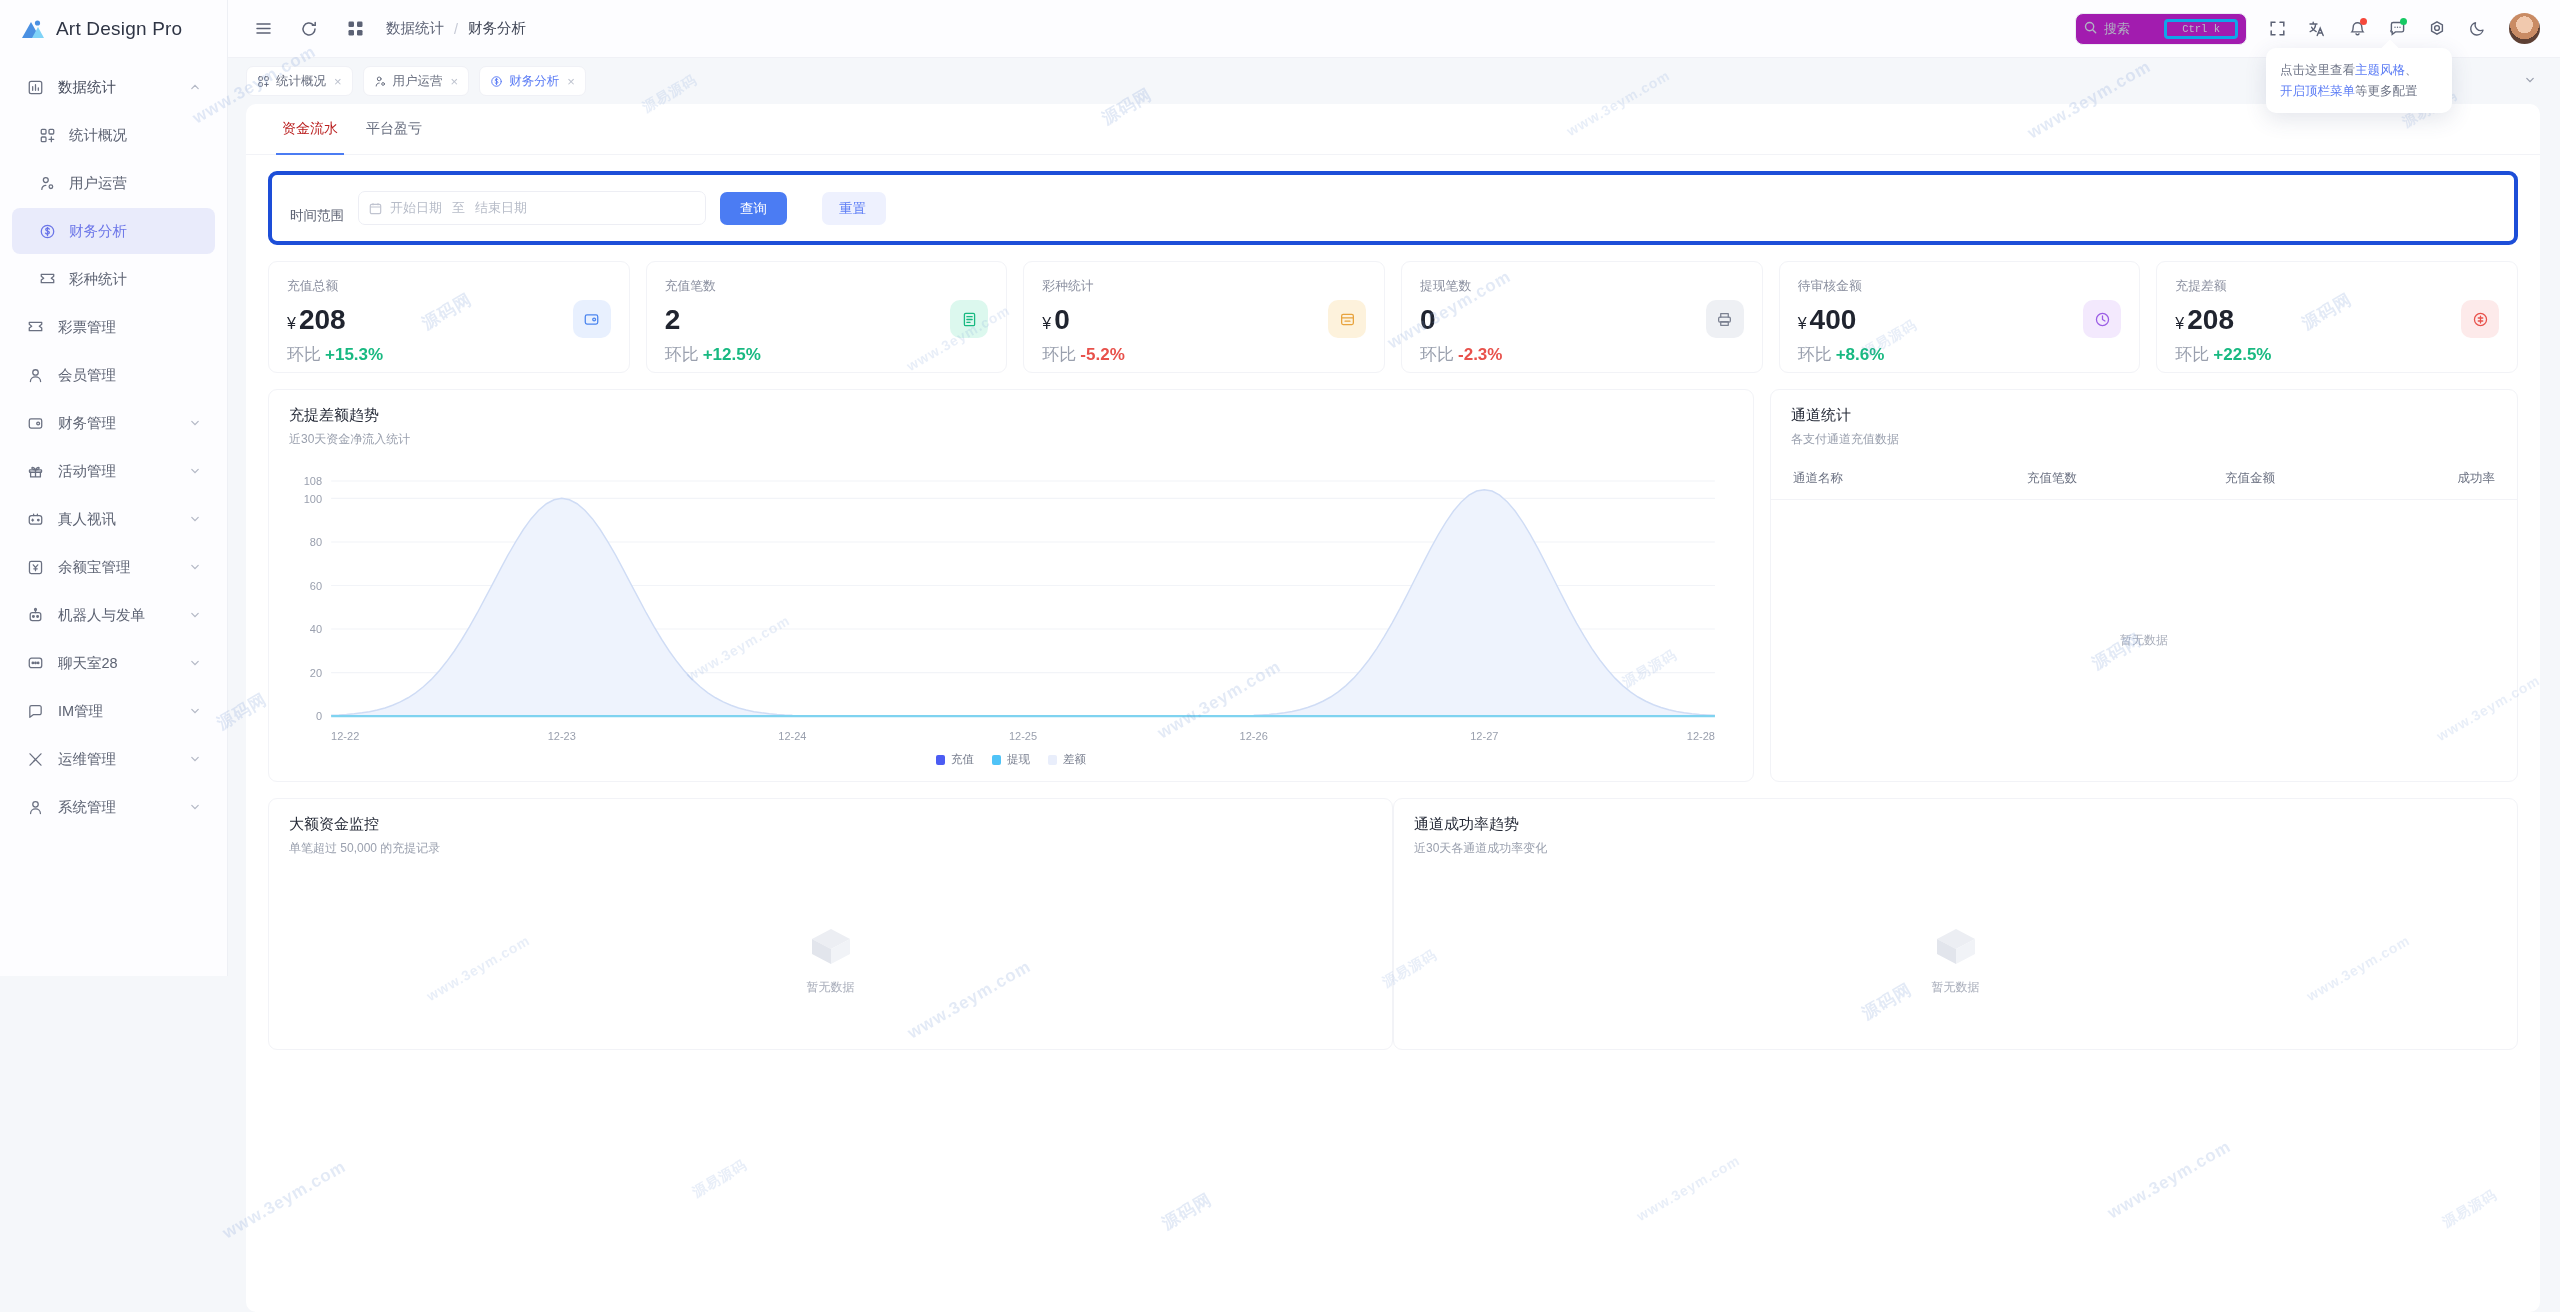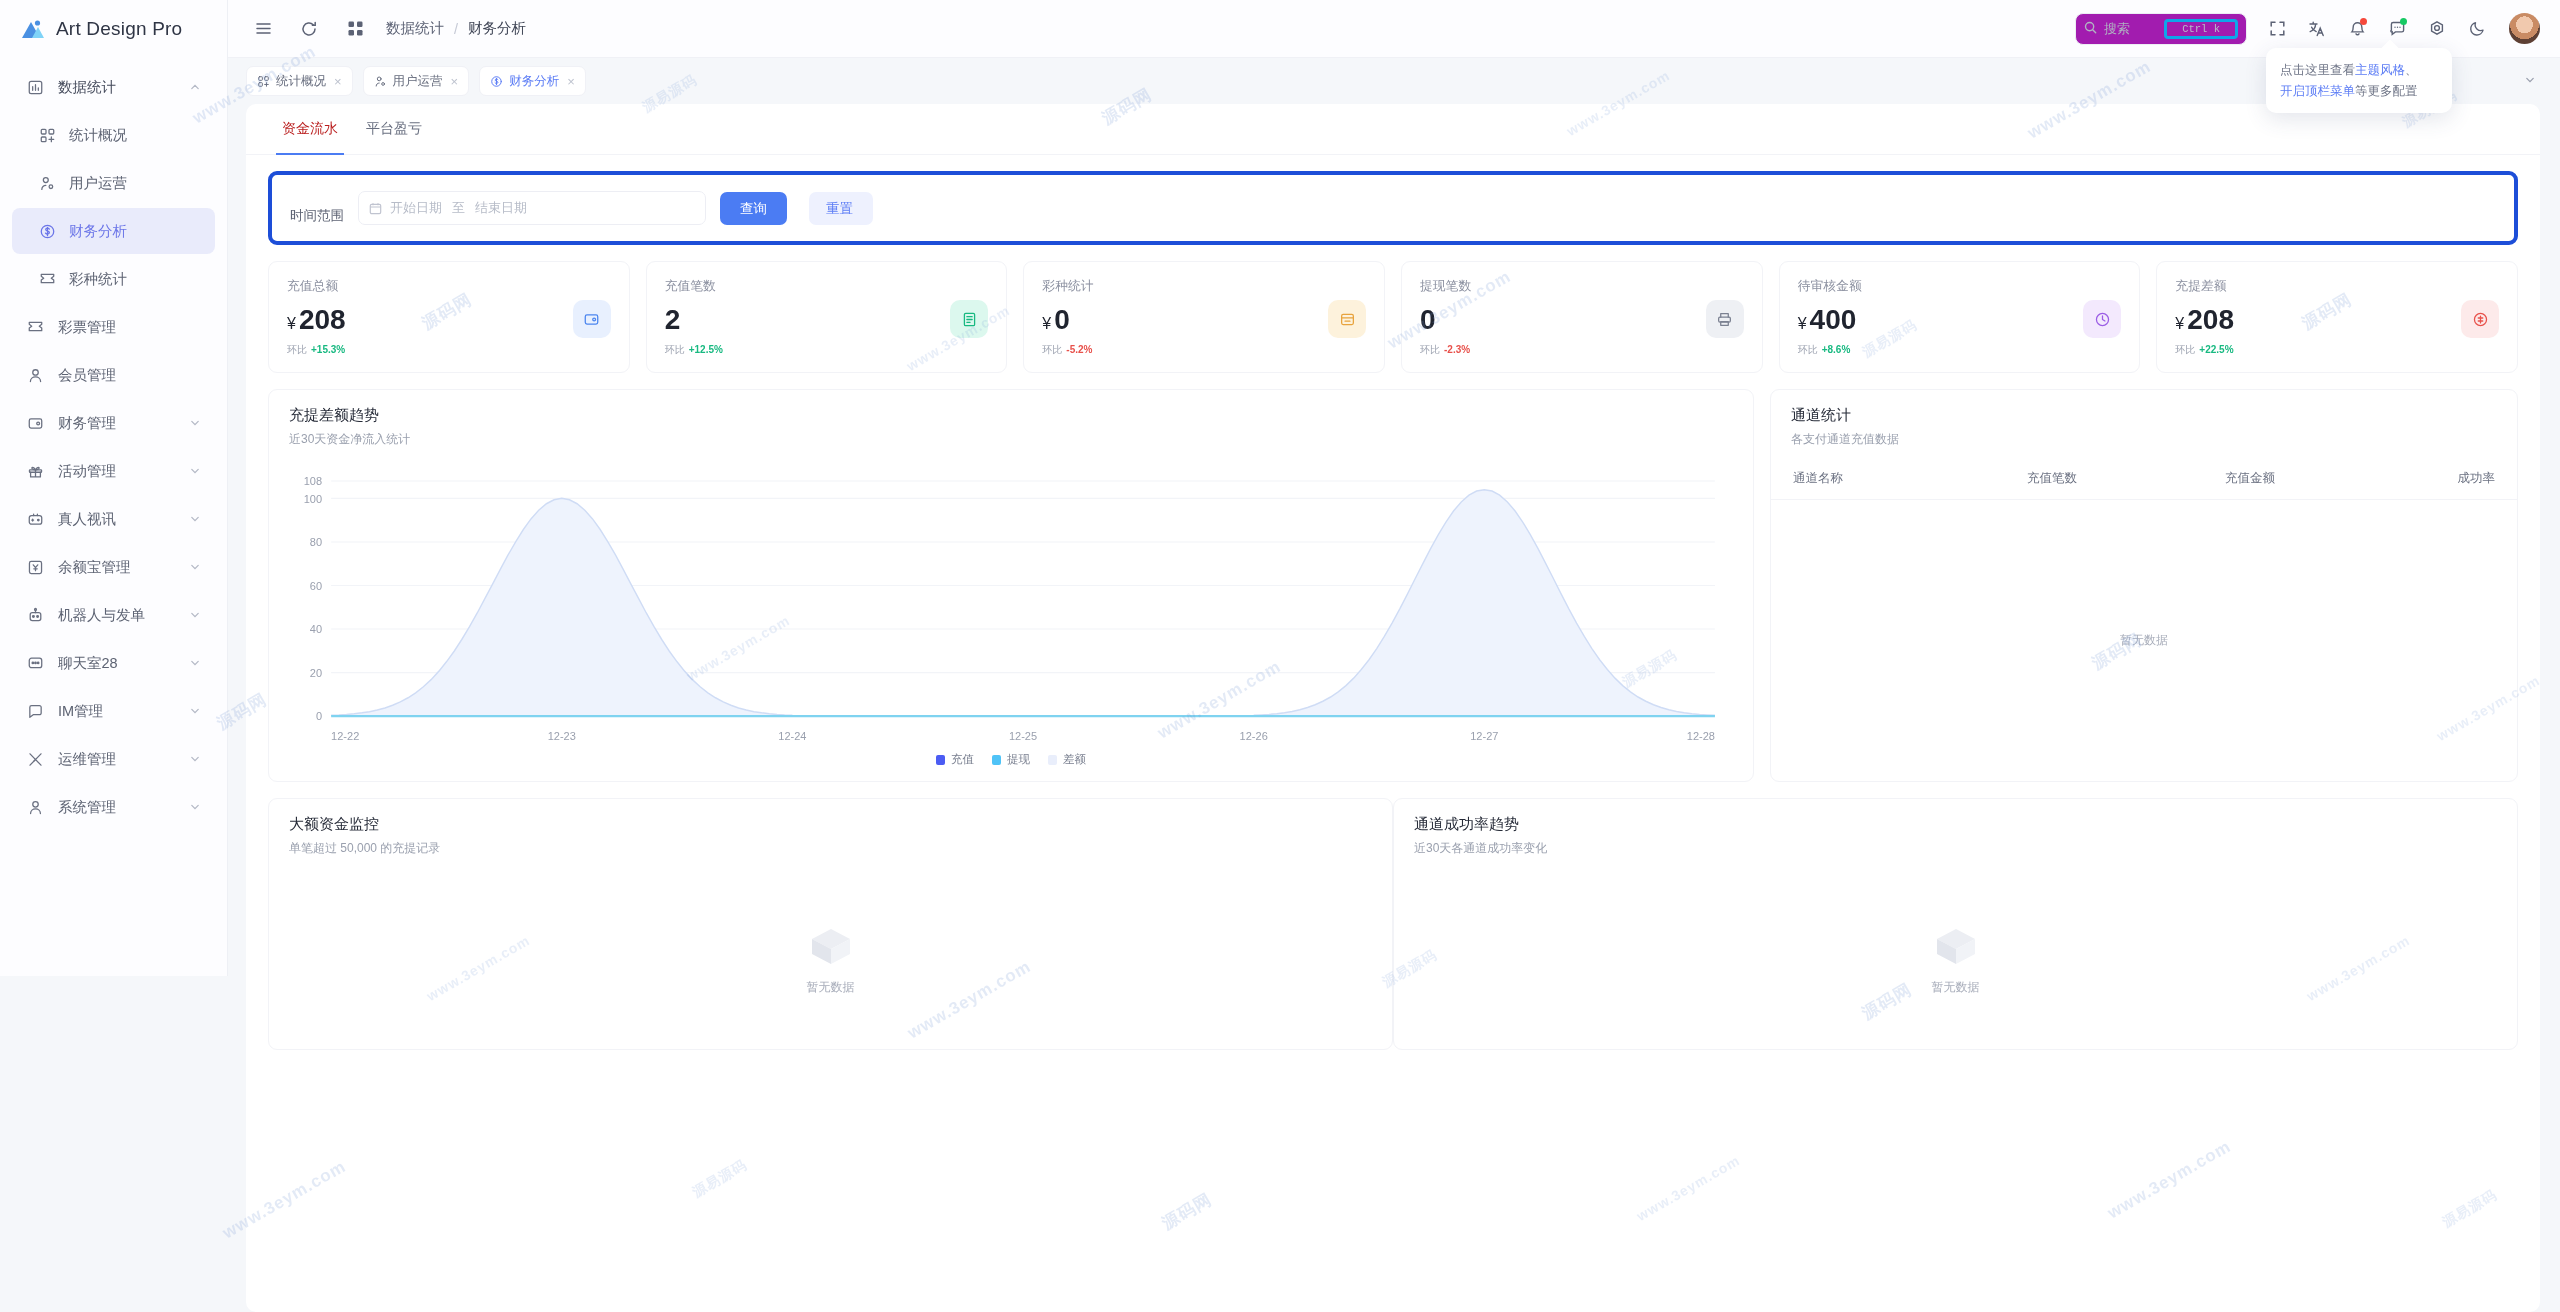--- a/index.html
+++ b/index.html
@@ -122,32 +122,32 @@
     padding: 0 10px; gap: 8px; width: 348px; background:#fff;
   }
   .daterange .ph { font-size: 13px; color: #b7bcc8; }
   .daterange .midsep { font-size: 13px; color: #b7bcc8; margin: 0 2px; }
   .daterange .fill { flex: 1; }
   .btn {
     height: 33px; padding: 0 20px; border-radius: 7px; font-size: 13.5px; border: none;
     cursor: pointer; display:flex; align-items:center; font-family: inherit;
   }
   .btn.primary { background: #4b7cf3; color: #fff; }
-  .btn.ghost { background: #eef1fe; color: #5b7cf5; margin-left: 8px; padding-left: 17px; }
+  .btn.ghost { background: #eef1fe; color: #5b7cf5; margin-left: 21px; padding-left: 17px; }
 
   
   .stats { display: flex; gap: 16px; margin-bottom: 16px; }
   .stat {
     flex: 1; border: 1px solid #f2f3f7; border-radius: 9px; padding: 16px 18px;
     position: relative; min-width: 0; height: 112px;
   }
   .stat .t { font-size: 12.8px; color: #8b90a0; margin-bottom: 10px; }
   .stat .v { font-size: 28px; font-weight: 700; color: #20242f; line-height: 1.05; margin-bottom: 9px; white-space: nowrap;}
   .stat .v .cur { font-size: 16px; font-weight: 500; margin-right: 3px; color:#20242f; }
-  .stat .d { font-size: 10px; color: #9aa0ae; }
+  .stat .d { font-size: 17px; color: #9aa0ae; }
   .stat .d b { font-weight: 700; margin-left: 4px; }
   .stat .d b.up { color: #18b981; }
   .stat .d b.down { color: #e8514b; }
   .stat .badge {
     position: absolute; right: 18px; top: 38px; width: 38px; height: 38px; border-radius: 10px;
     display:flex; align-items:center; justify-content:center;
   }
 
   
   .charts { display: flex; gap: 16px; margin-bottom: 16px; }

